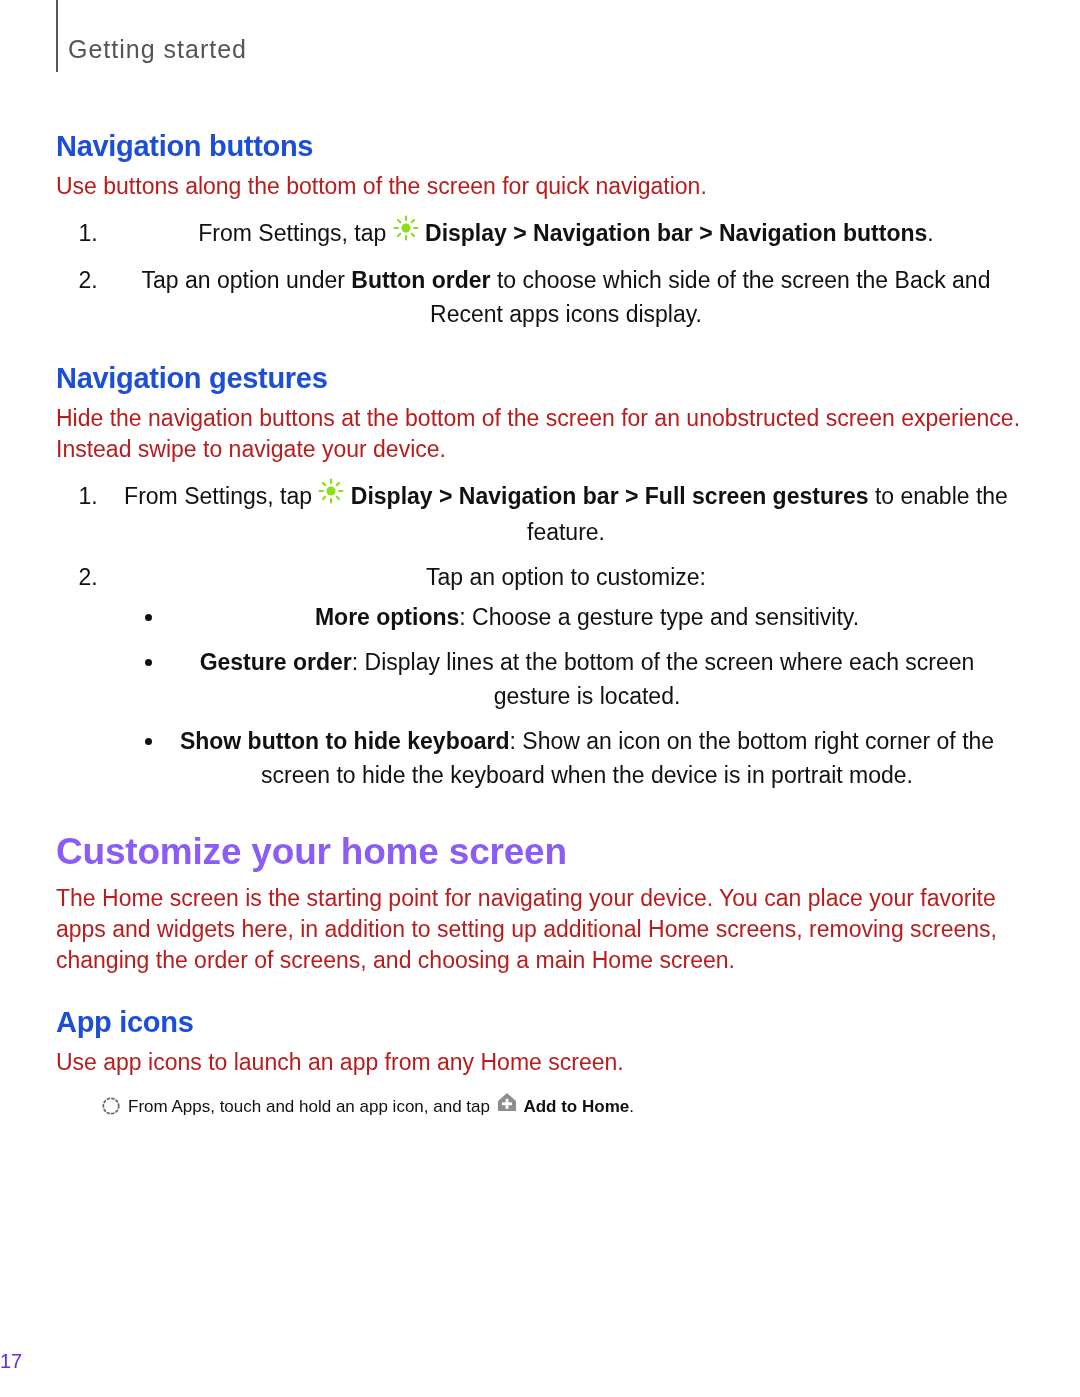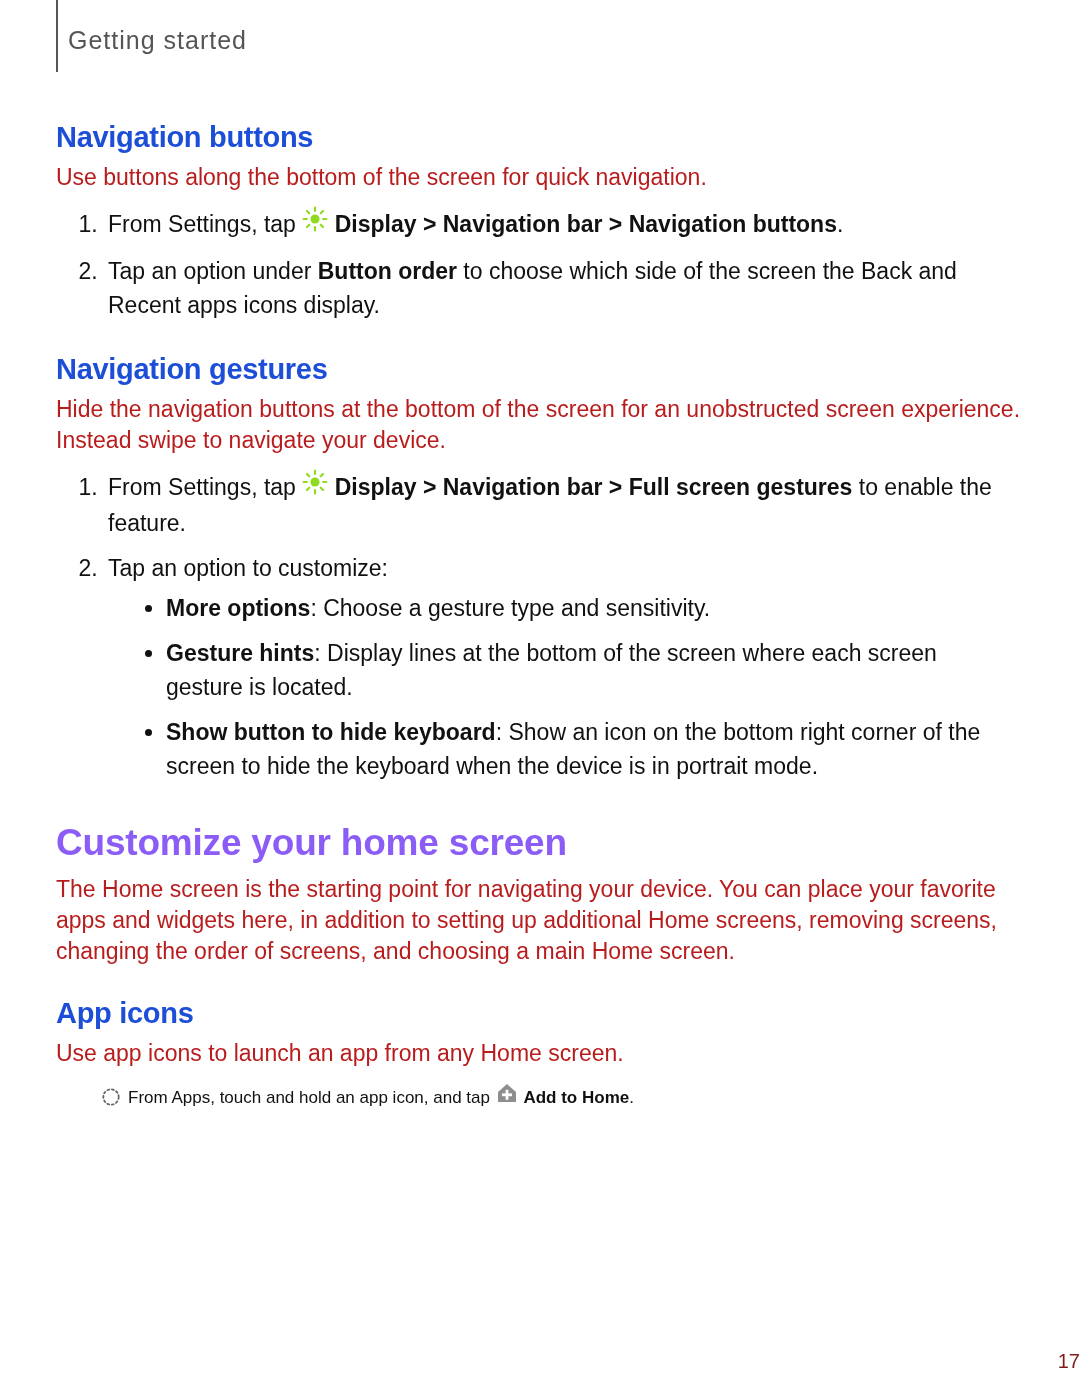--- a/index.html
+++ b/index.html
@@ -7,21 +7,21 @@
     padding: 0;
     background: #fff;
     width: 1080px;
     font-family: "Segoe UI", "Helvetica Neue", Arial, sans-serif;
     color: #111;
   }
   .page {
     box-sizing: border-box;
     width: 1080px;
     min-height: 1397px;
-    padding: 4px 56px 0 56px;
+    padding: 13px 56px 0 56px;
     position: relative;
   }
   .side-rule {
     position: absolute;
     left: 56px;
     top: 0;
     width: 2px;
     height: 72px;
     background: #555;
   }
@@ -54,20 +54,21 @@
     font-size: 23px;
     line-height: 1.35;
     margin: 6px 0 14px 0;
     color: #b91c1c;
   }
   ol {
     font-size: 23px;
     line-height: 1.5;
     padding-left: 48px;
     margin: 10px 0 14px 0;
+    text-align: center;
   }
   ol > li {
     padding-left: 4px;
     margin-bottom: 10px;
   }
   ul.bullets {
     list-style-type: disc;
     font-size: 23px;
     line-height: 1.5;
     padding-left: 58px;
@@ -99,23 +100,23 @@
     padding-left: 44px;
     font-size: 17px;
     line-height: 1.5;
     margin: 12px 0 16px 0;
   }
   .page-number {
     position: absolute;
     bottom: 24px;
     left: 0;
     width: 100%;
-    text-align: right;
+    text-align: left;
     font-size: 20px;
-    color: #7f1d1d;
+    color: #6d28d9;
   }
 </style>
 </head>
 <body>
 
 <div class="page">
   <div class="side-rule"></div>
   <div class="breadcrumb">Getting started</div>
 
   <div class="content">
@@ -167,21 +168,21 @@
         </span>
         <span class="b">Display &gt; Navigation bar &gt; Full screen gestures</span><span> to enable the feature.</span>
       </li>
       <li>
         <span>Tap an option to customize:</span>
         <ul class="bullets">
           <li>
             <span class="b">More options</span><span>: Choose a gesture type and sensitivity.</span>
           </li>
           <li>
-            <span class="b">Gesture hints</span><span>: Display lines at the bottom of the screen where each screen gesture is located.</span>
+            <span class="b">Gesture order</span><span>: Display lines at the bottom of the screen where each screen gesture is located.</span>
           </li>
           <li>
             <span class="b">Show button to hide keyboard</span><span>: Show an icon on the bottom right corner of the screen to hide the keyboard when the device is in portrait mode.</span>
           </li>
         </ul>
       </li>
     </ol>
 
     <h1 class="main-head">Customize your home screen</h1>
     <p class="body">The Home screen is the starting point for navigating your device. You can place your favorite apps and widgets here, in addition to setting up additional Home screens, removing screens, changing the order of screens, and choosing a main Home screen.</p>

